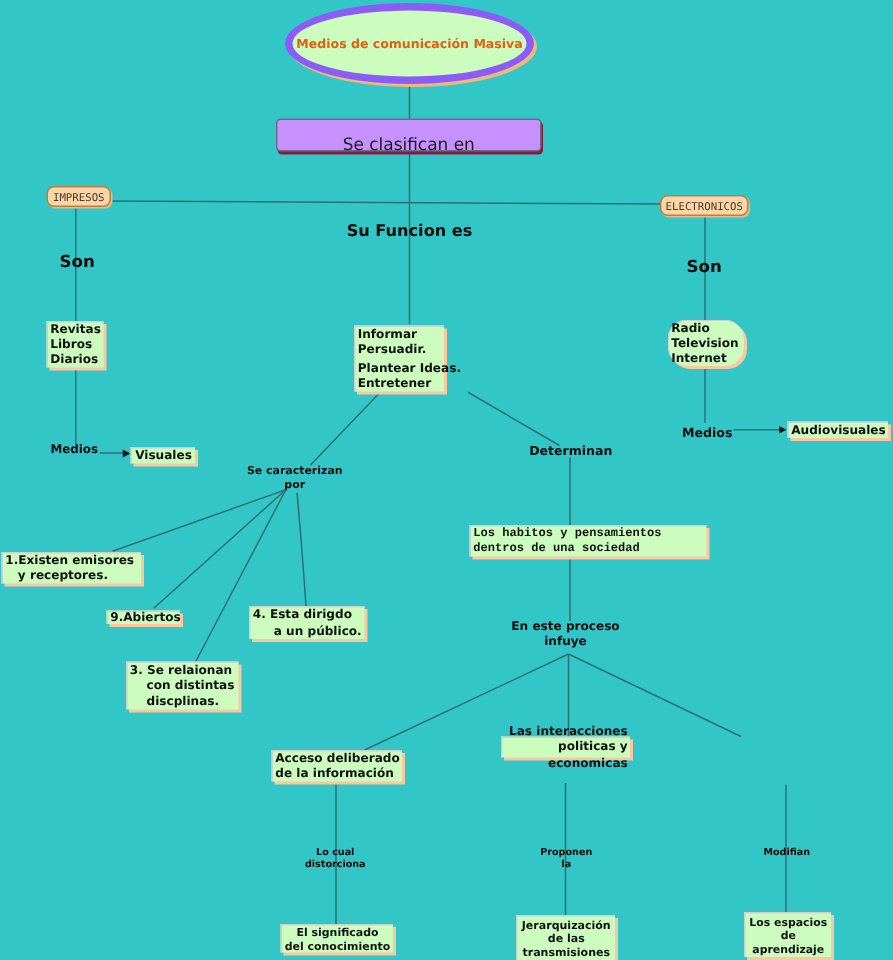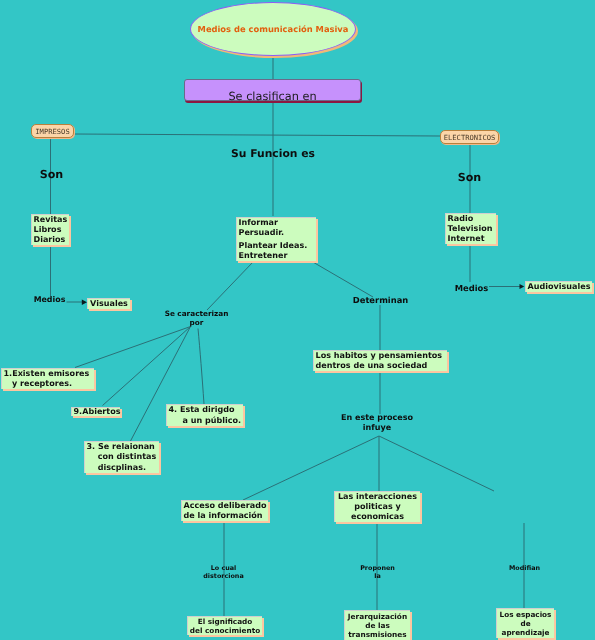--- a/index.html
+++ b/index.html
@@ -8,21 +8,21 @@
        font-family:"DejaVu Sans",sans-serif;overflow:hidden;
        -webkit-font-smoothing:antialiased;text-rendering:geometricPrecision;}
   #map{position:relative;width:595px;height:640px;}
   svg.links{position:absolute;left:0;top:0;width:595px;height:640px;pointer-events:none;}
   .node{position:absolute;box-sizing:border-box;z-index:2;}
 
   
   .ellipse{
     border-radius:50%;
     background:#ccfcbe;
-    border:1px solid #8b5cf6;
+    border:5px solid #8b5cf6;
     box-shadow:2px 2px 0 #f0b878;
     display:flex;align-items:center;justify-content:center;
     color:#e2600f;font-weight:bold;font-size:8.35px;
     text-align:center;white-space:nowrap;
   }
   
   .purple{
     background:#c691fc;
     border:1px solid #6a6a8a;
     border-radius:3px;
@@ -117,28 +117,28 @@
   <div class="node label" style="left:448px;top:171px;width:43px;height:14px;font-size:11.1px;">
     <span>Son</span>
   </div>
 
   <div class="node gbox" style="left:31px;top:214px;width:38px;height:31px;">
     <span>Revitas</span>
     <span>Libros</span>
     <span>Diarios</span>
   </div>
 
-  <div class="node gbox" style="left:236px;top:217px;width:80px;height:44px;">
+  <div class="node gbox" style="left:236px;top:217px;width:60px;height:44px;">
     <span>Informar</span>
     <span>Persuadir.</span>
     <span style="margin-top:2px">Plantear Ideas.</span>
     <span>Entretener</span>
   </div>
 
-  <div class="node gbox" style="left:445px;top:213px;width:51px;height:31px;">
+  <div class="node gbox" style="left:445px;top:213px;width:51px;height:31px;border-radius:13px;">
     <span>Radio</span>
     <span>Television</span>
     <span>Internet</span>
   </div>
 
   <div class="node label" style="left:33px;top:293px;width:33px;height:14px;font-size:7.9px;">
     <span>Medios</span>
   </div>
   <div class="node gbox center" style="left:87px;top:298px;width:43px;height:11px;">
     <span>Visuales</span>
@@ -170,35 +170,35 @@
   <div class="node gbox" style="left:84px;top:441px;width:75px;height:32px;">
     <span>3. Se relaionan</span>
     <span>    con distintas</span>
     <span>    discplinas.</span>
   </div>
   <div class="node gbox" style="left:166px;top:404px;width:77px;height:22px;">
     <span>4. Esta dirigdo</span>
     <span>     a un público.</span>
   </div>
 
-  <div class="node gbox" style="left:313px;top:350px;width:134px;height:21px;">
+  <div class="node gbox" style="left:313px;top:350px;width:158px;height:21px;font-family:Liberation Mono, monospace;">
     <span>Los habitos y pensamientos</span>
     <span>dentros de una sociedad</span>
   </div>
 
   <div class="node label" style="left:340px;top:413px;width:74px;height:19px;font-size:8.05px;line-height:9.2px;">
     <span>En este proceso</span>
     <span>infuye</span>
   </div>
 
   <div class="node gbox" style="left:181px;top:500px;width:87px;height:21px;">
     <span>Acceso deliberado</span>
     <span>de la información</span>
   </div>
-  <div class="node gbox center" style="left:334px;top:491px;width:86px;height:31px;">
+  <div class="node gbox center" style="left:334px;top:491px;width:86px;height:14px;align-items:flex-end;">
     <span>Las interacciones</span>
     <span>politicas y</span>
     <span>economicas</span>
   </div>
 
   <div class="node label" style="left:191px;top:564px;width:65px;height:16px;font-size:6.4px;line-height:8px;">
     <span>Lo cual</span>
     <span>distorciona</span>
   </div>
   <div class="node label" style="left:345px;top:564px;width:65px;height:16px;font-size:6.4px;line-height:8px;">

